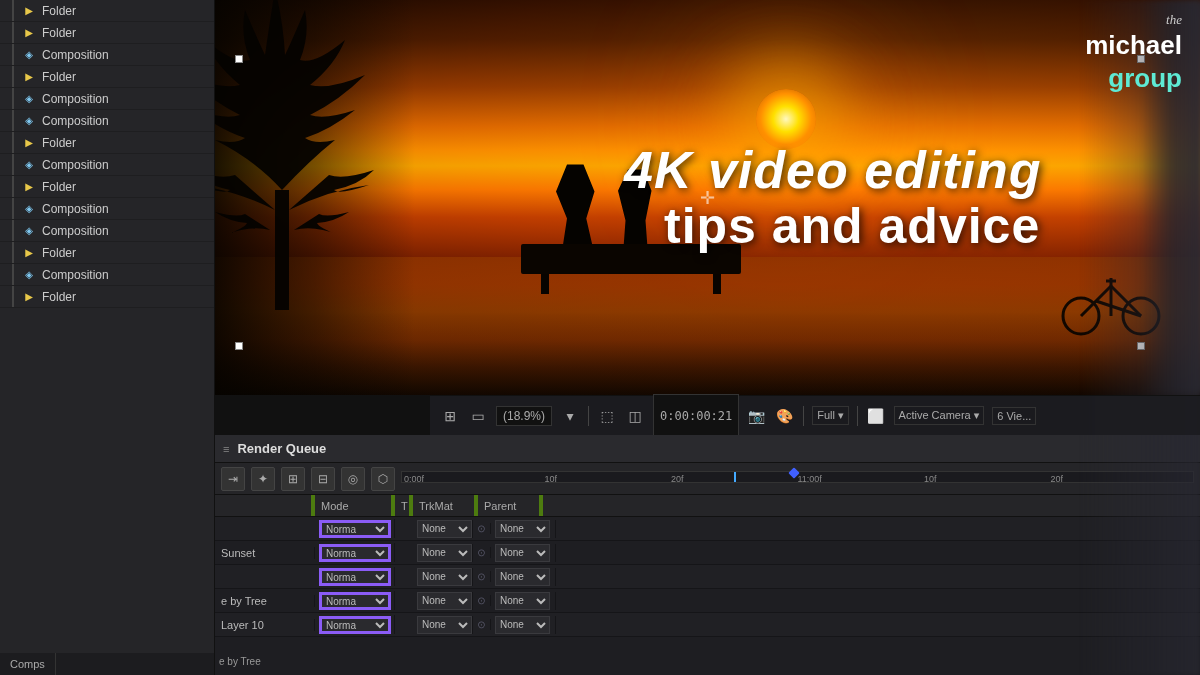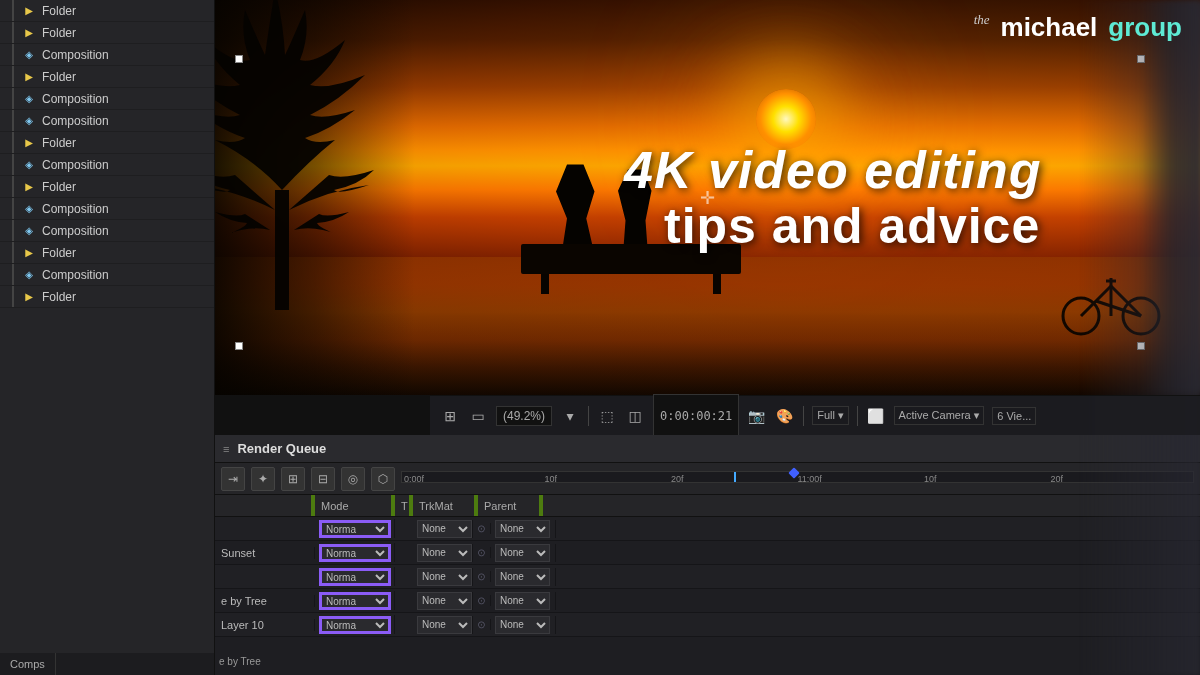--- a/index.html
+++ b/index.html
@@ -462,22 +462,23 @@
       margin-left: 40px;
     }
 
     
     .logo {
       position: absolute;
       top: 12px;
       right: 18px;
       z-index: 30;
       display: flex;
-      align-items: flex-start;
-      gap: 11px;
+      align-items: flex-end;
+      gap: 2px;
+      flex-direction: column;
     }
 
     .logo-the {
       font-size: 13px;
       color: #ccc;
       font-family: serif;
       font-style: italic;
     }
 
     .logo-michael {
@@ -712,21 +713,21 @@
       <span class="logo-the">the</span>
       <span class="logo-michael">michael</span>
       <span class="logo-group">group</span>
     </div>
   </div>
 
   <div class="controls-bar">
 
     <span class="ctrl-btn">⊞</span>
     <span class="ctrl-btn">▭</span>
-    <span class="zoom-level">(49.2%)</span>
+    <span class="zoom-level">(18.9%)</span>
     <span class="ctrl-btn">▾</span>
     <span class="separator"></span>
     <span class="ctrl-btn">⬚</span>
     <span class="ctrl-btn">◫</span>
     <span class="timecode">0:00:00:21</span>
     <span class="ctrl-btn">📷</span>
     <span class="ctrl-btn">🎨</span>
     <span class="separator"></span>
     <span class="quality-select">
       <span>Full</span> ▾

